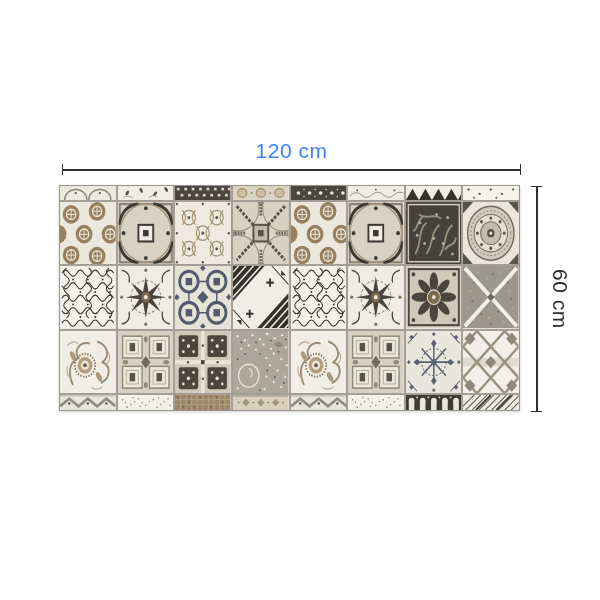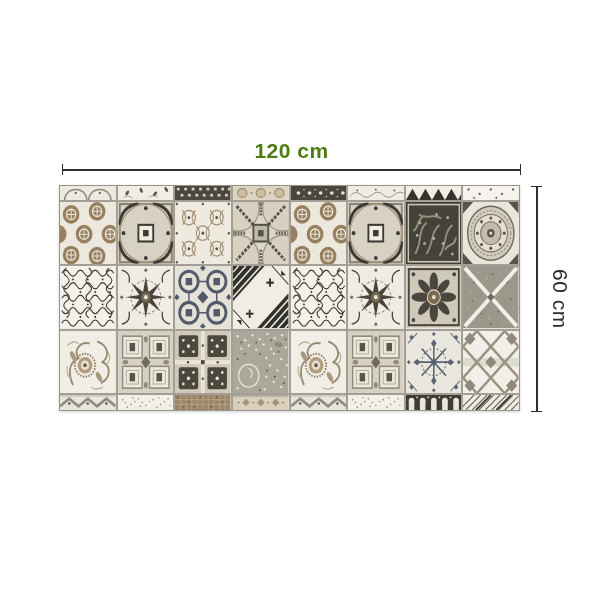--- a/index.html
+++ b/index.html
@@ -3,21 +3,21 @@
 <meta charset="utf-8">
 <style>
   html,body{margin:0;padding:0;}
   .canvas{
     position:relative;width:600px;height:600px;background:#ffffff;
     font-family:"Liberation Sans",sans-serif;overflow:hidden;
   }
   
   .dim-label-w{
     position:absolute;left:62px;top:139px;width:459px;text-align:center;
-    font-size:21px;color:#4d7c0f;letter-spacing:.5px;font-weight:bold;
+    font-size:21px;color:#3b82f6;letter-spacing:.5px;
   }
   .hline{position:absolute;left:62px;top:169px;width:459px;height:1.5px;background:#2f2f2f;}
   .htick{position:absolute;top:164px;width:1.5px;height:11px;background:#2f2f2f;}
   .htick.left{left:61.5px;}
   .htick.right{left:519.5px;}
   
   .vline{position:absolute;left:536px;top:186px;width:1.5px;height:226px;background:#2f2f2f;}
   .vtick{position:absolute;left:531px;width:11px;height:1.5px;background:#2f2f2f;}
   .vtick.top{top:185.5px;}
   .vtick.bottom{top:410.5px;}

